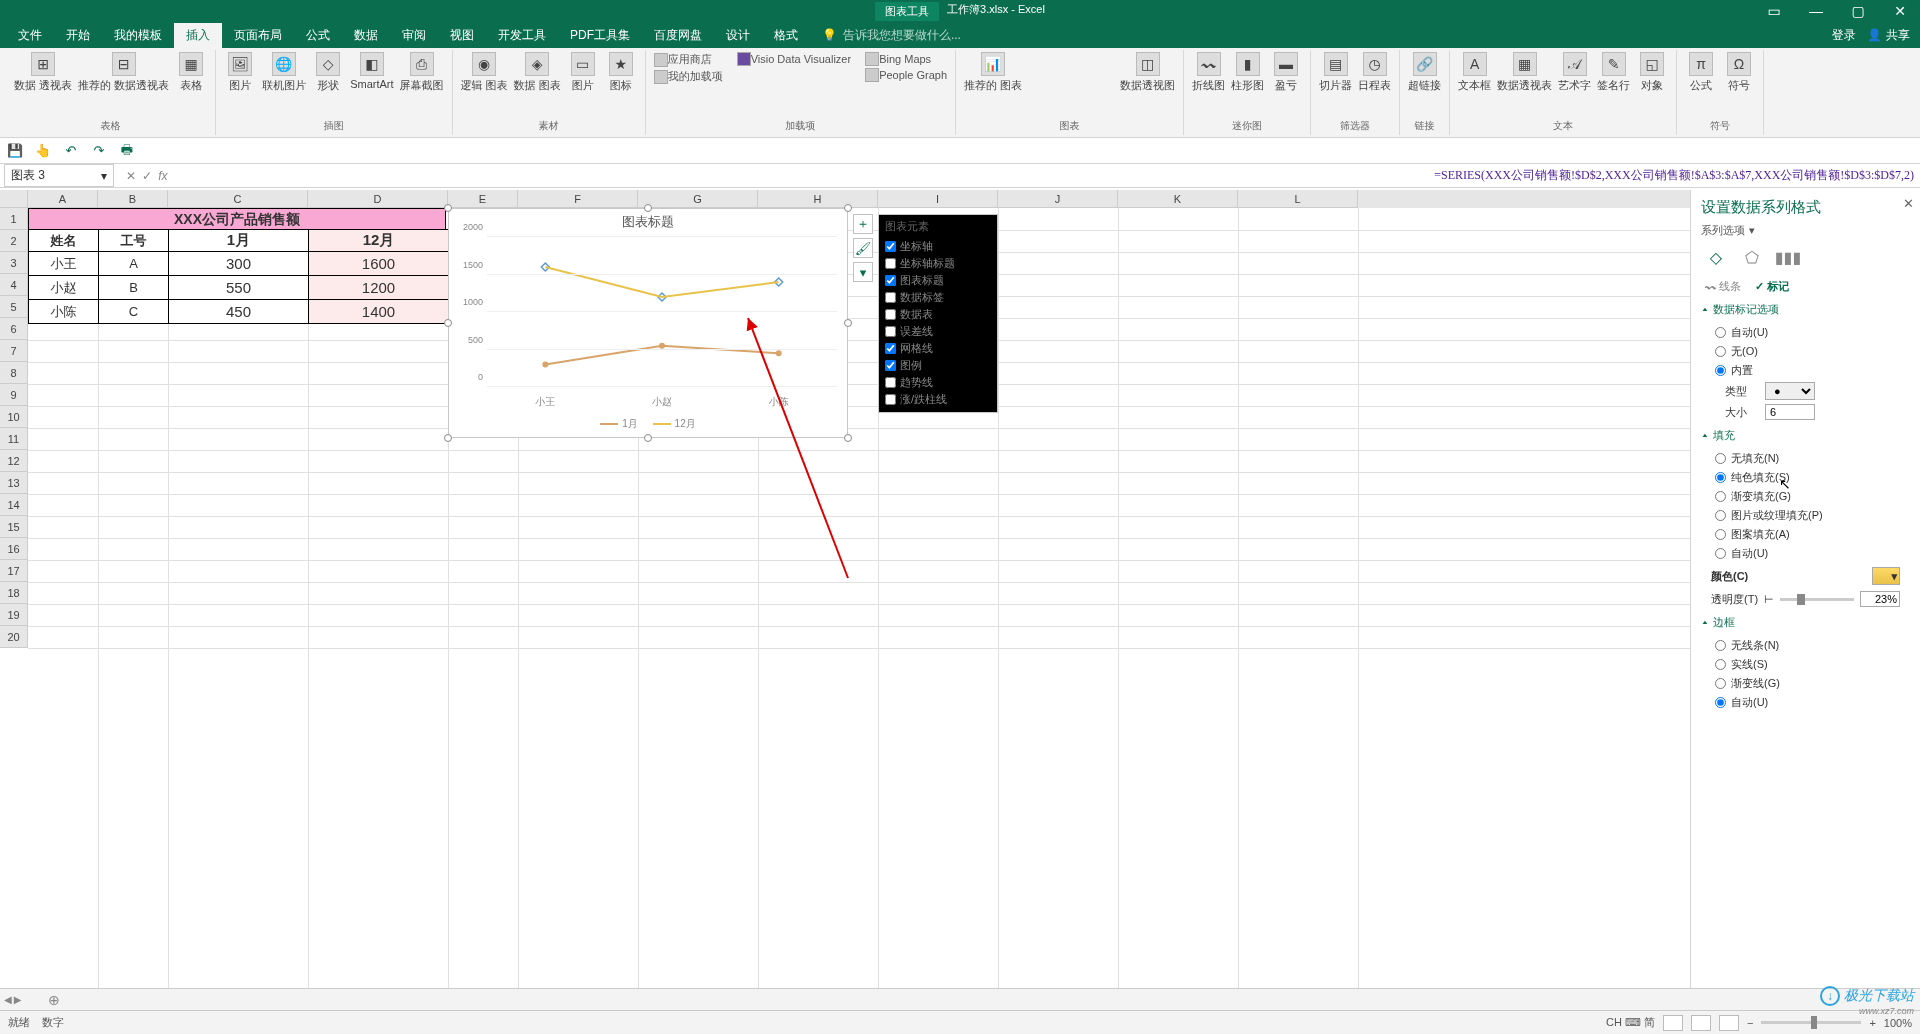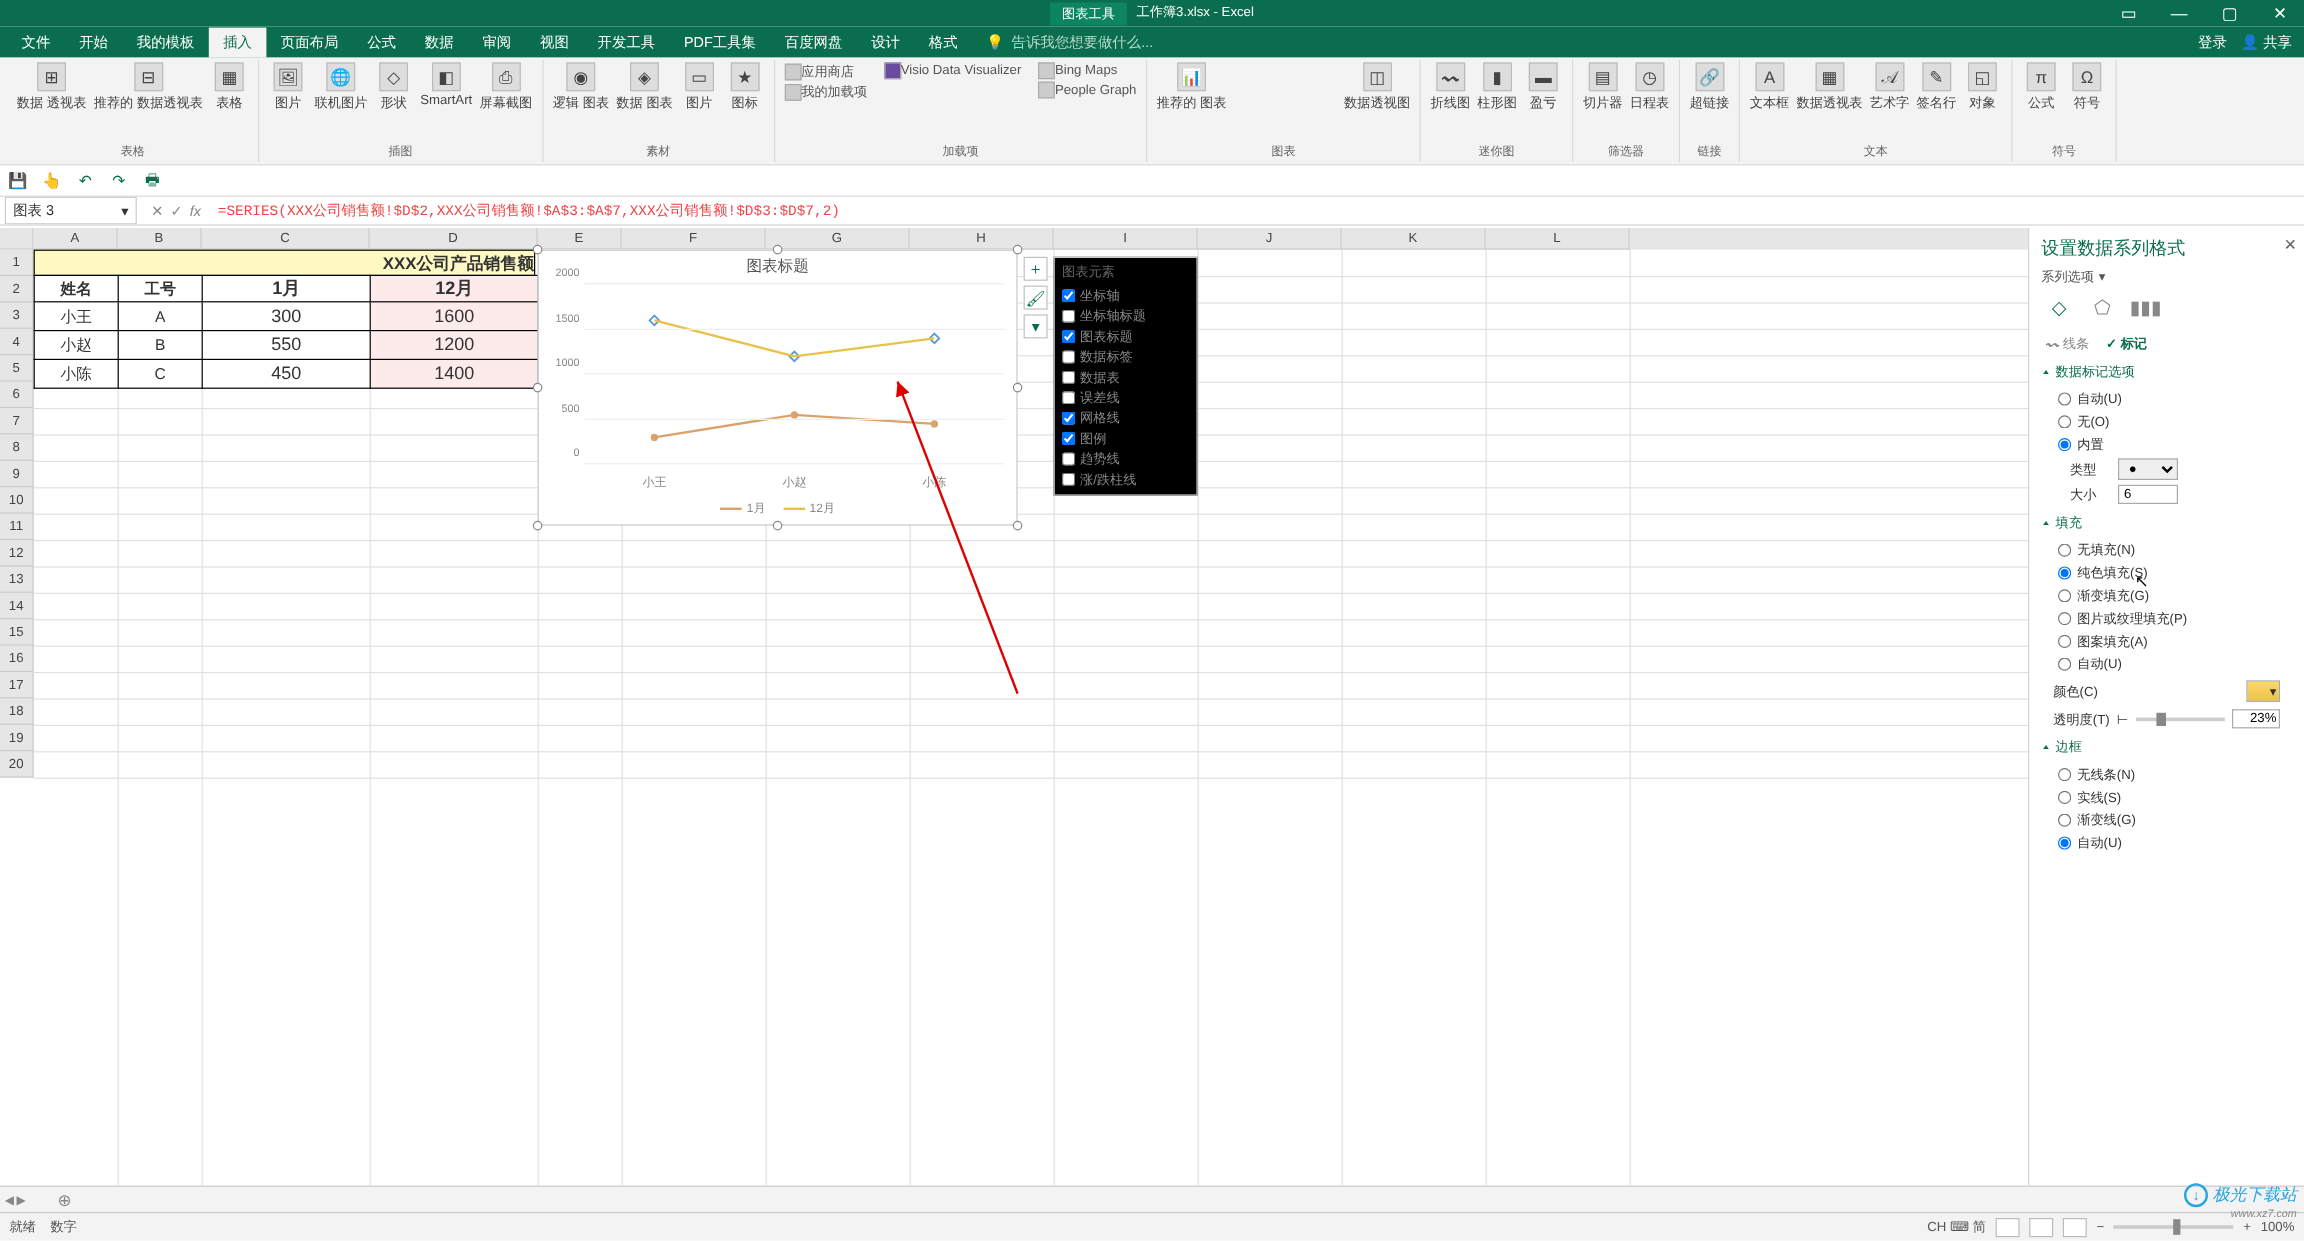--- a/index.html
+++ b/index.html
@@ -32,36 +32,36 @@
 .ribbon-stack .row .mini-ico { width: 14px; height: 14px; background: #ccc; border: 1px solid #aaa; }
 
 
 .qat-row { height: 26px; background: #fff; border-bottom: 1px solid #d4d4d4; display: flex; align-items: center; padding-left: 6px; gap: 10px; }
 .qat-btn { width: 18px; height: 18px; display: flex; align-items: center; justify-content: center; color: #0a6e4e; font-size: 13px; }
 
 
 .formula-row { height: 24px; display: flex; align-items: center; background: #fff; border-bottom: 1px solid #d4d4d4; font-size: 12px; }
 .namebox { width: 110px; border: 1px solid #ccc; margin: 2px 4px; padding: 2px 6px; background: #fff; display: flex; justify-content: space-between; align-items: center; }
 .fx-icons { display: flex; gap: 6px; padding: 0 8px; color: #888; }
-.formula-input { flex: 1; padding: 2px 6px; color: #ef4444; font-family: Liberation Mono, monospace; font-size: 12px; }
+.formula-input { flex: 1; padding: 2px 6px; color: #4c1d95; font-family: Liberation Serif, serif; font-size: 12px; text-align: right; }
 
 
 .grid-area { position: absolute; top: 190px; left: 0; right: 0; bottom: 24px; display: flex; }
 .sheet { flex: 1; position: relative; overflow: hidden; }
 .colhdr-row { position: absolute; top: 0; left: 28px; right: 0; height: 18px; display: flex; background: #e6e6e6; font-size: 11px; }
 .colhdr { border-right: 1px solid #ccc; border-bottom: 1px solid #ccc; text-align: center; color: #444; line-height: 18px; }
 .rowhdr-col { position: absolute; top: 18px; left: 0; width: 28px; background: #e6e6e6; }
 .rowhdr { height: 22px; border-bottom: 1px solid #ccc; border-right: 1px solid #ccc; text-align: center; font-size: 11px; color: #444; line-height: 22px; }
 .corner { position: absolute; top: 0; left: 0; width: 28px; height: 18px; background: #e6e6e6; border-right: 1px solid #ccc; border-bottom: 1px solid #ccc; }
 .cells { position: absolute; top: 18px; left: 28px; right: 0; bottom: 0; }
 .gridlines { position: absolute; inset: 0; }
 .gl-v { position: absolute; top: 0; bottom: 0; width: 1px; background: #e0e0e0; }
 .gl-h { position: absolute; left: 0; right: 0; height: 1px; background: #e0e0e0; }
 
-.table-title { position: absolute; left: 0; top: 0; width: 418px; height: 22px; border: 1px solid #000; text-align: right; font-weight: bold; font-size: 14px; line-height: 20px; background: #fef9c3; }
+.table-title { position: absolute; left: 0; top: 0; width: 418px; height: 22px; border: 1px solid #000; text-align: center; font-weight: bold; font-size: 14px; line-height: 20px; background: #f9a8d4; }
 .data-table { position: absolute; left: 0; top: 21px; border-collapse: collapse; background: #fff; }
 .data-table th, .data-table td { border: 1px solid #000; text-align: center; font-size: 13px; }
 .data-table th { font-weight: bold; height: 22px; }
 .data-table td { height: 24px; }
 .data-table .c-name { width: 70px; }
 .data-table .c-id { width: 70px; }
 .data-table .c-m1 { width: 140px; font-size: 15px; }
 .data-table .c-m12 { width: 140px; font-size: 15px; background: #fdeaea; }
 .data-table th.c-m12 { background: #fdeaea; }
 .data-table .c-flag { width: 70px; border: none; }
@@ -100,21 +100,21 @@
 .format-tabs { display: flex; gap: 14px; font-size: 11px; margin-bottom: 8px; padding-left: 4px; }
 .format-tabs .ft { color: #888; display: flex; align-items: center; gap: 3px; }
 .format-tabs .ft.active { color: #0a6e4e; font-weight: bold; }
 .section-hdr { font-size: 11px; color: #0a6e4e; display: flex; align-items: center; gap: 4px; margin: 6px 0; cursor: pointer; }
 .section-hdr::before { content: '▲'; font-size: 8px; transform: scaleY(0.7); }
 .radio-row { display: flex; align-items: center; gap: 5px; font-size: 11px; padding: 2px 0 2px 14px; }
 .radio-row input[type=radio] { width: 11px; height: 11px; }
 .opt-row { display: flex; align-items: center; gap: 6px; font-size: 11px; padding: 2px 0 2px 24px; }
 .opt-row .lbl { width: 34px; }
 .opt-row select, .opt-row input[type=text] { border: 1px solid #aaa; font-size: 11px; padding: 1px 4px; width: 50px; }
-.color-row { display: flex; justify-content: space-between; align-items: center; padding: 4px 10px; font-size: 11px; }
+.color-row { display: flex; justify-content: space-between; align-items: center; padding: 4px 10px; font-size: 11px; font-weight: bold; }
 .color-btn { width: 28px; height: 18px; border: 1px solid #aaa; background: linear-gradient(#ffd966,#e8c24a); display: flex; align-items: center; justify-content: flex-end; padding-right: 2px; }
 .slider-row { display: flex; align-items: center; gap: 6px; padding: 2px 10px; font-size: 11px; }
 .slider-row .track { flex: 1; height: 3px; background: #ccc; position: relative; }
 .slider-row .track .thumb { position: absolute; left: 23%; top: -4px; width: 8px; height: 11px; background: #888; }
 .slider-row input { width: 40px; border: 1px solid #aaa; font-size: 11px; text-align: right; padding: 1px 2px; }
 .cursor-arrow { position: absolute; font-size: 14px; color: #000; }
 
 
 .red-arrow { position: absolute; pointer-events: none; }
 

